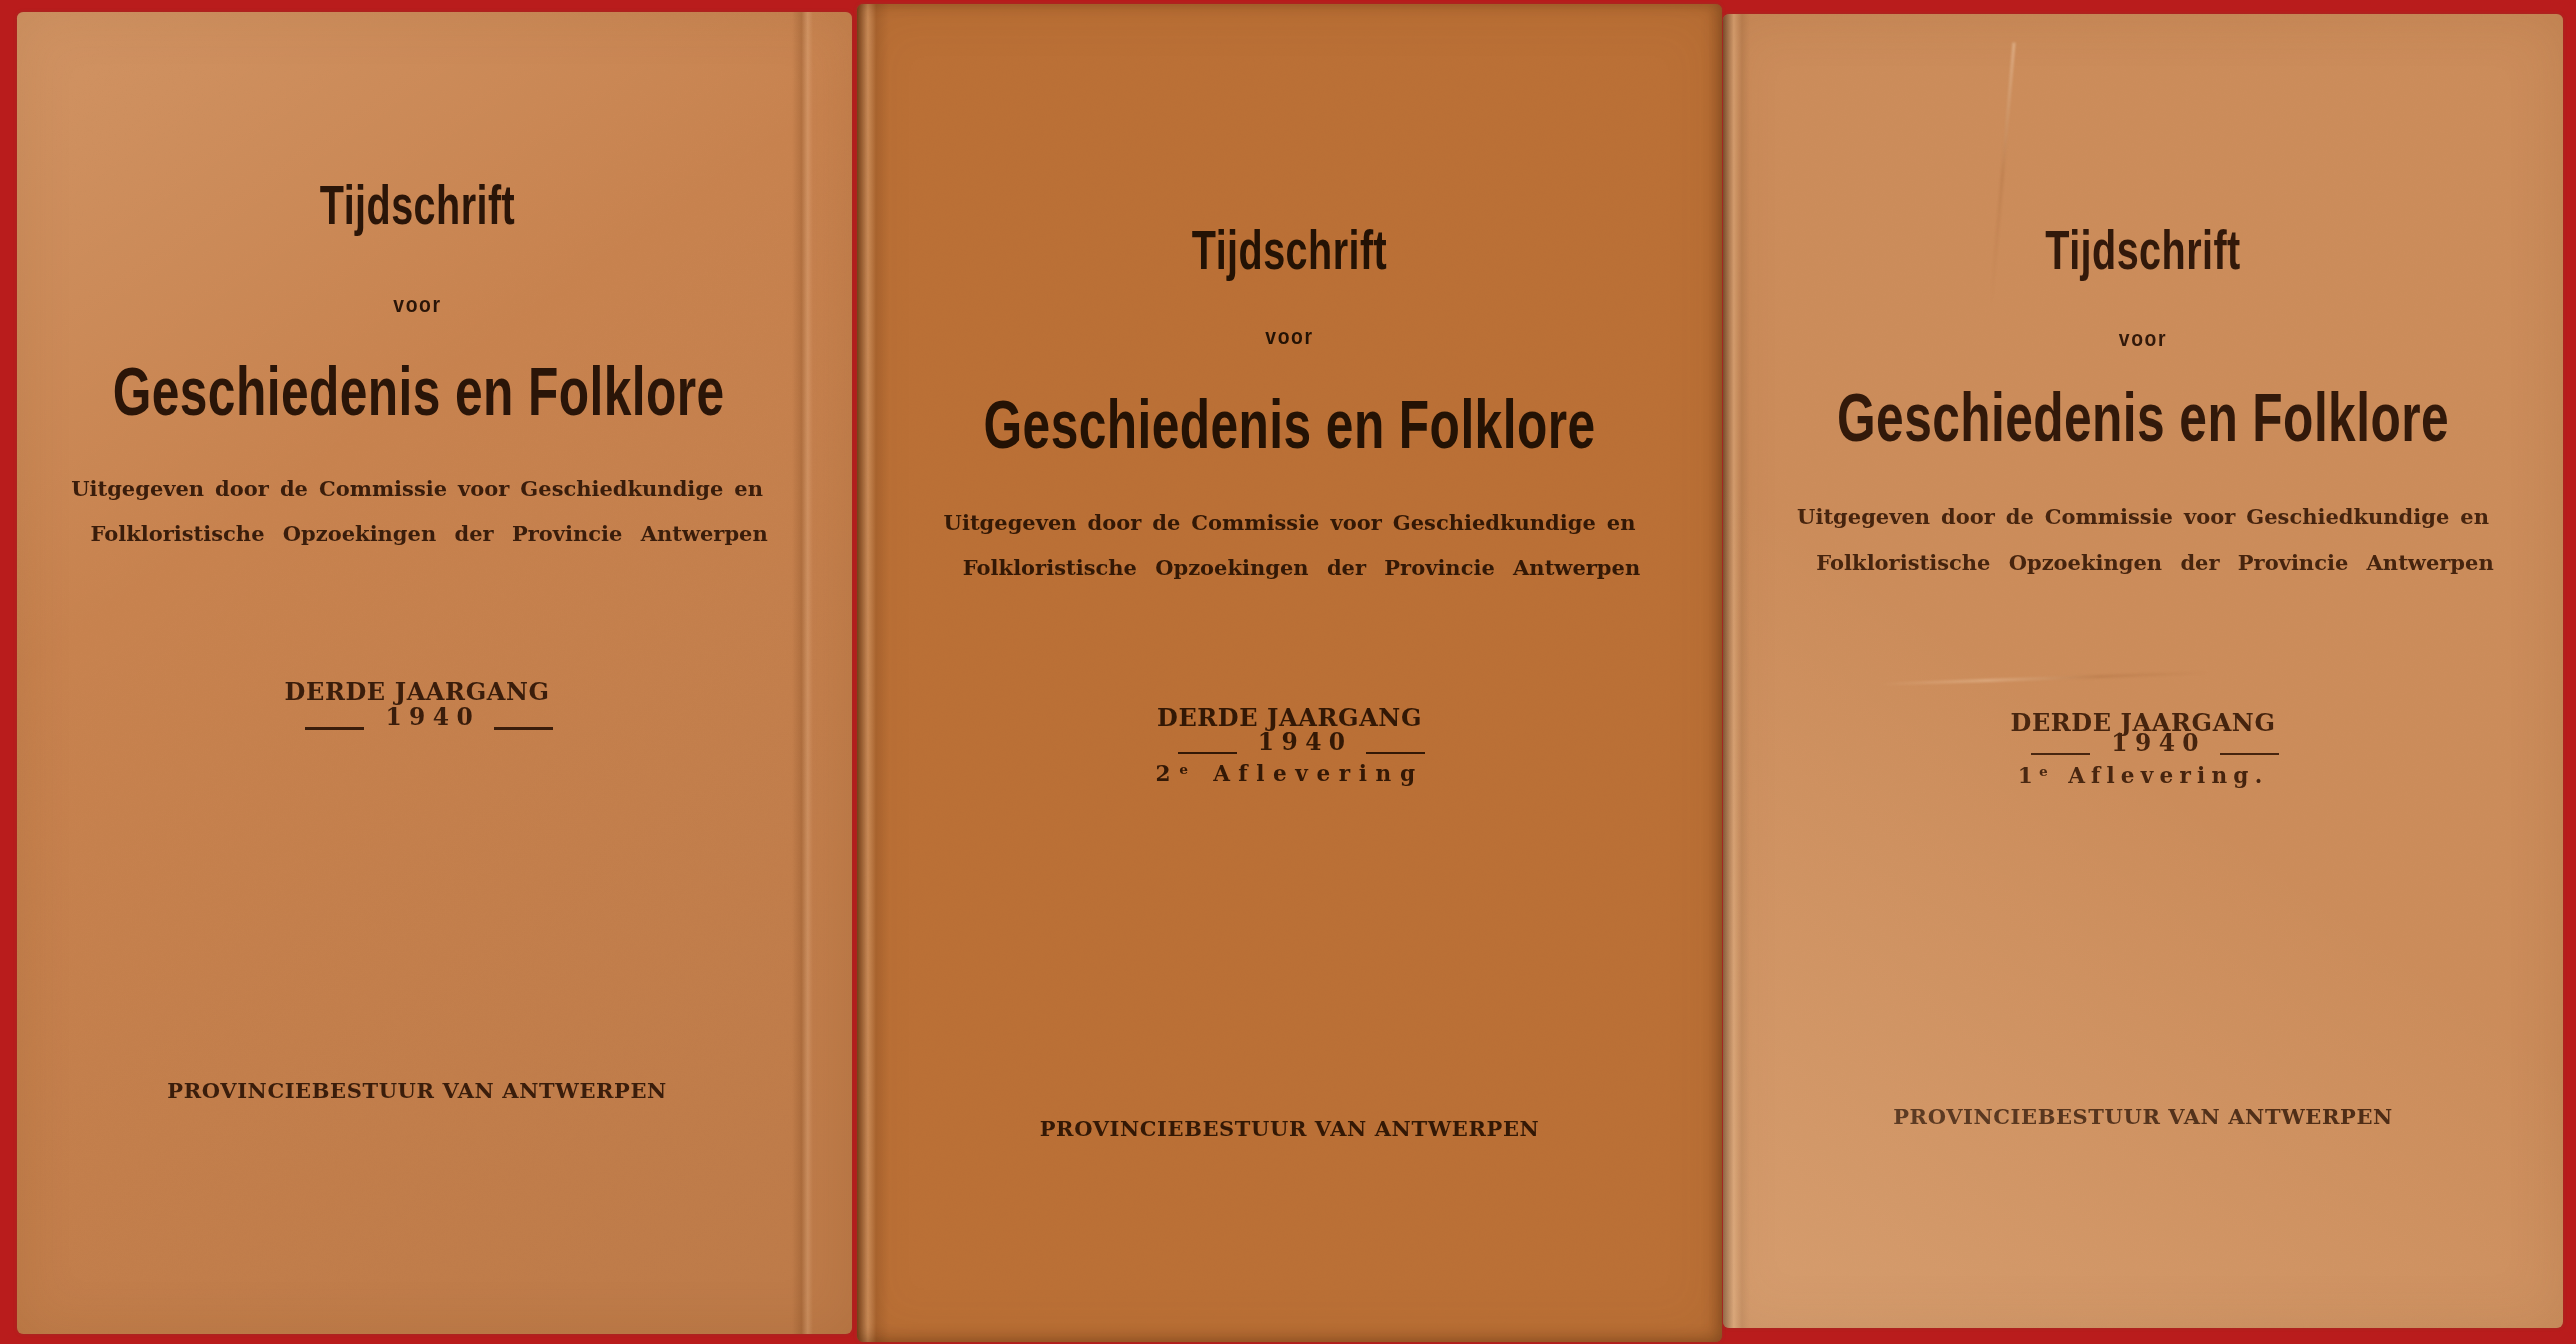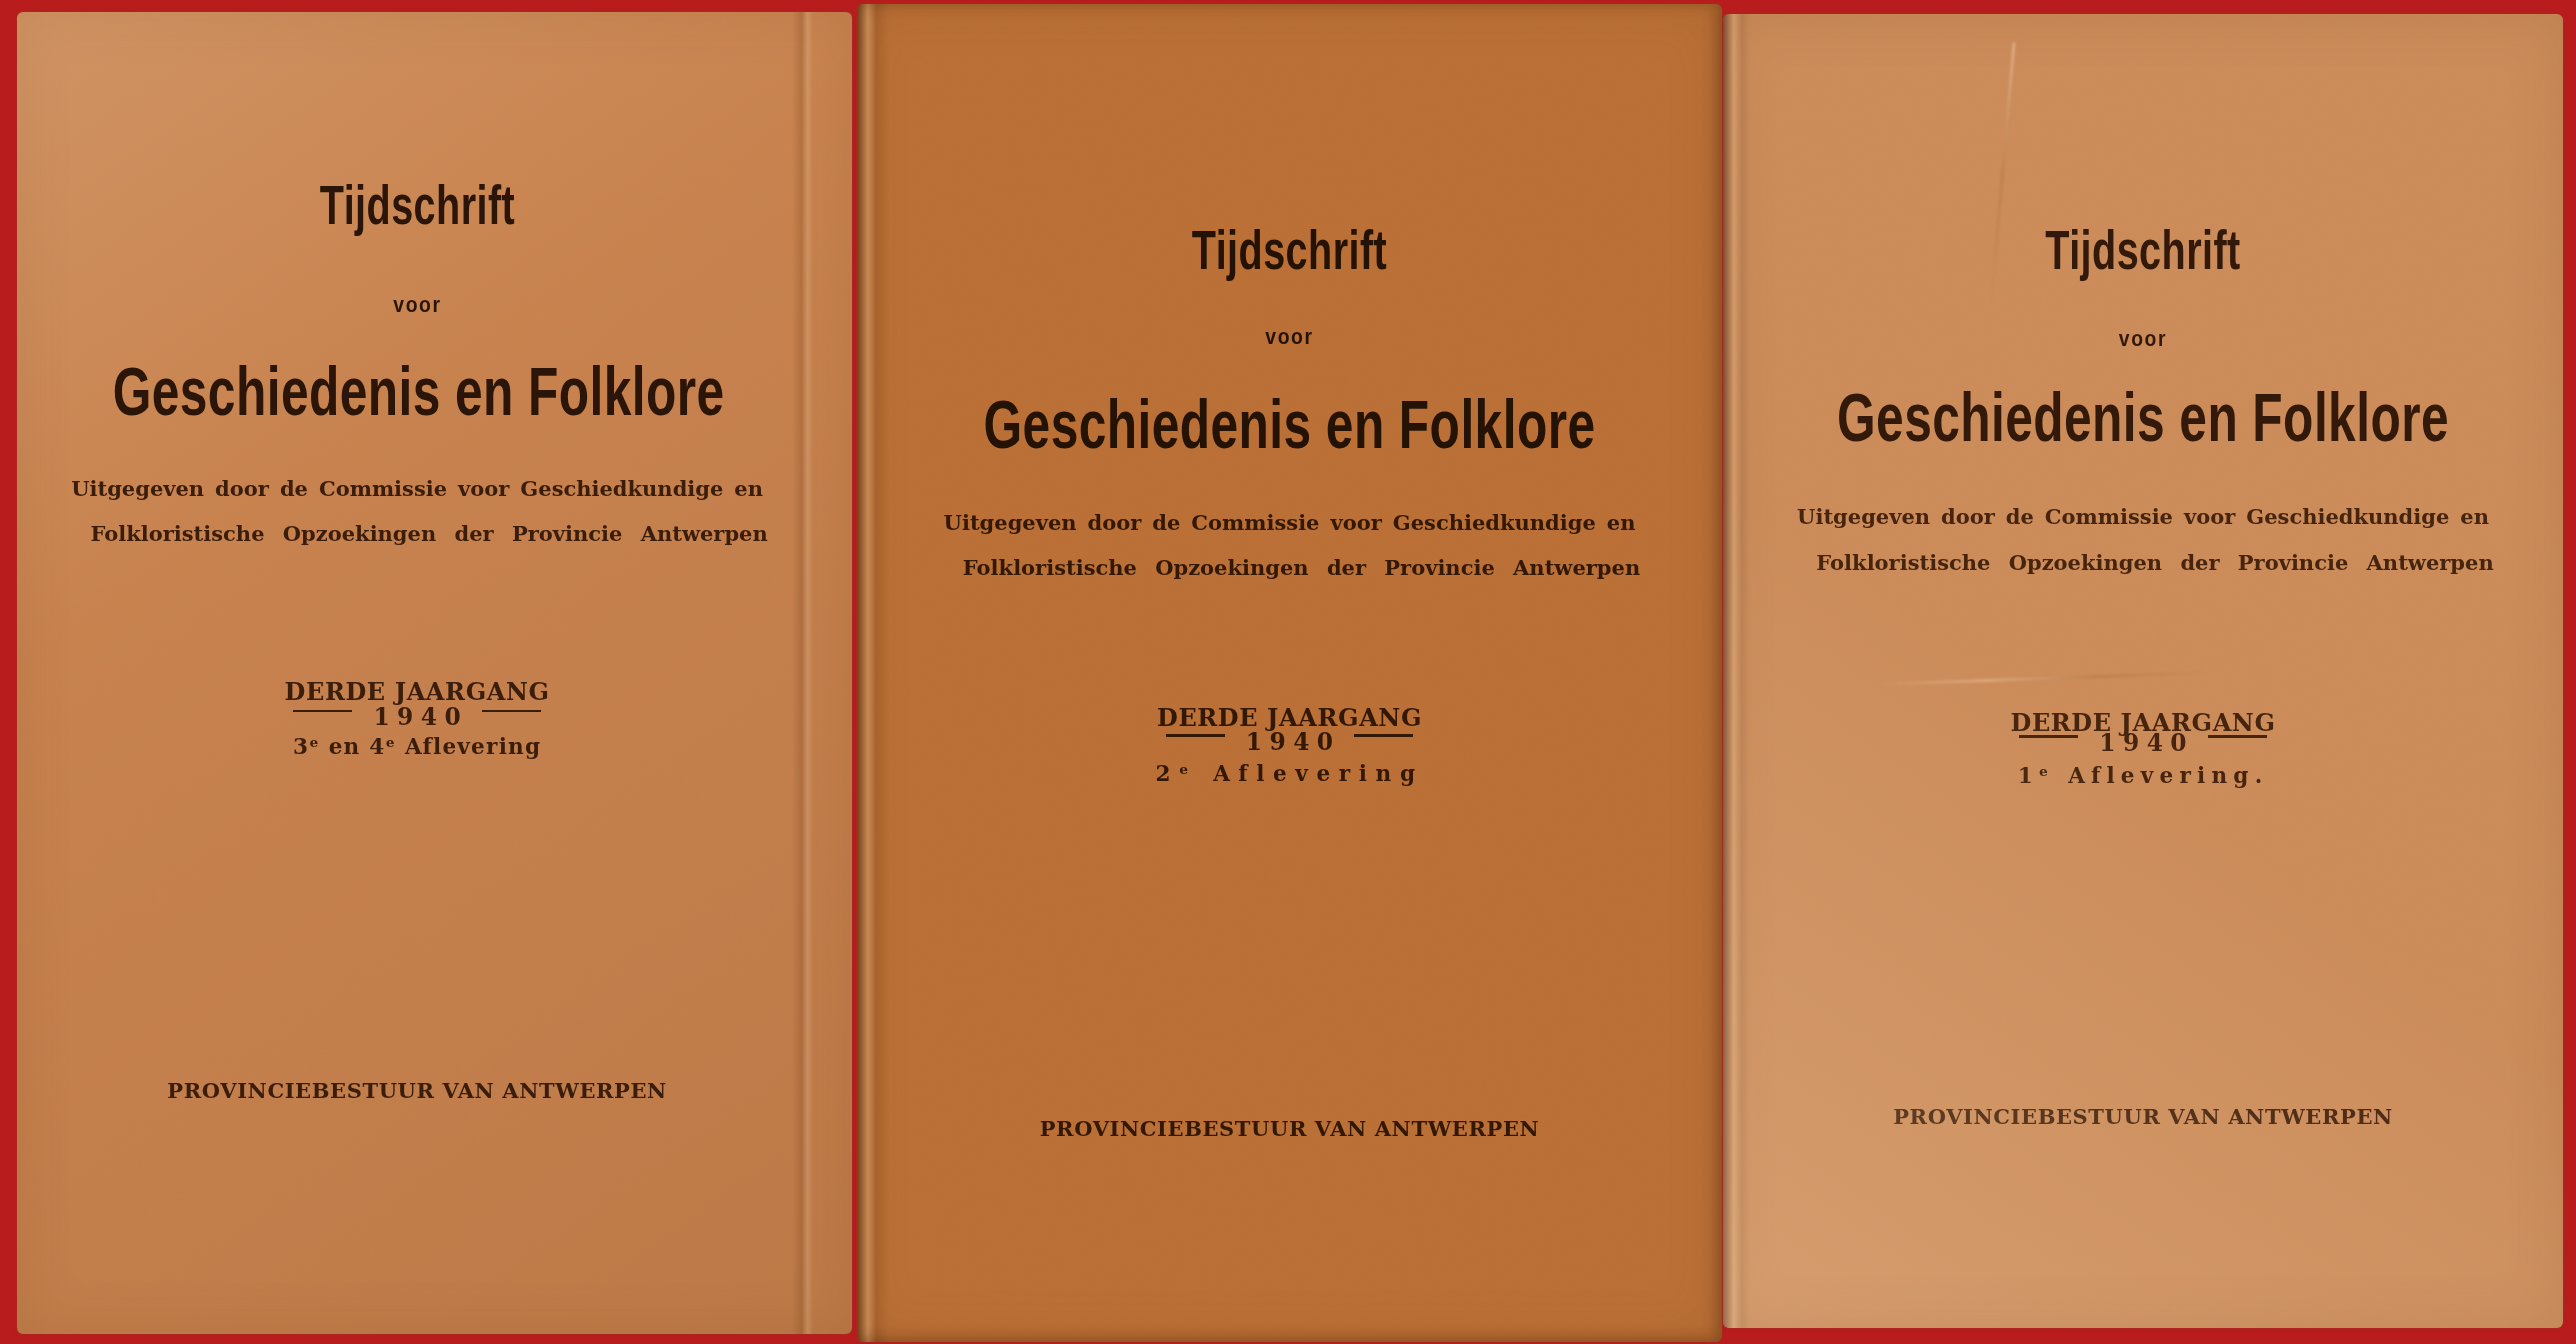--- a/index.html
+++ b/index.html
@@ -85,21 +85,21 @@
   .issued.l1 { top: var(--t-iss1); word-spacing: 3.7px; }
   .issued.l2 { top: var(--t-iss2); word-spacing: 11px; margin-left: 12px; }
   .volume {
     top: var(--t-vol);
     font-family: "DejaVu Serif", "DejaVu Sans", serif;
     font-size: 24px; font-weight: 700; letter-spacing: 0.6px;
     color: var(--ink-serif);
   }
   .yearline {
     top: var(--t-year);
-    display: flex; justify-content: center; align-items: flex-start; gap: 13.6px;
+    display: flex; justify-content: center; align-items: flex-end; gap: 13.6px; margin-left: 12px;
   }
   .year {
     font-family: "DejaVu Serif", "DejaVu Sans", serif;
     font-size: 23.4px; font-weight: 700; letter-spacing: 7.4px; text-indent: 7.4px;
     color: var(--ink-serif); line-height: 1;
   }
   .rule { width: 59px; height: 2.5px; background: var(--ink-serif); margin-top: 3.7px; }
   .issue {
     top: var(--t-issue);
     font-family: "DejaVu Serif", "DejaVu Sans", serif;
@@ -134,21 +134,20 @@
       <div class="line voor">voor</div>
       <h2 class="line subtitle">Geschiedenis en Folklore</h2>
       <div class="line issued l1">Uitgegeven door de Commissie voor Geschiedkundige en</div>
       <div class="line issued l2">Folkloristische Opzoekingen der Provincie Antwerpen</div>
       <div class="line volume">DERDE JAARGANG</div>
       <div class="line yearline">
         <span class="rule"></span>
         <span class="year">1940</span>
         <span class="rule"></span>
       </div>
-      <div class="line issue">3ᵉ en 4ᵉ Aflevering</div>
       <div class="line publisher">PROVINCIEBESTUUR VAN ANTWERPEN</div>
     </div>
   </section>
 
   <section class="cover" id="cover-1" style="background: rgb(188, 112, 54);">
     <svg class="grain" preserveAspectRatio="none" viewBox="0 0 1404 2172" width="865" height="1338">
       <filter id="g1">
           <feTurbulence type="fractalNoise" baseFrequency="0.8" numOctaves="2"></feTurbulence>
         <feColorMatrix type="matrix" values="0 0 0 0 0.28  0 0 0 0 0.13  0 0 0 0 0.04  0 0 0 0.08 0"></feColorMatrix>
         </filter>

